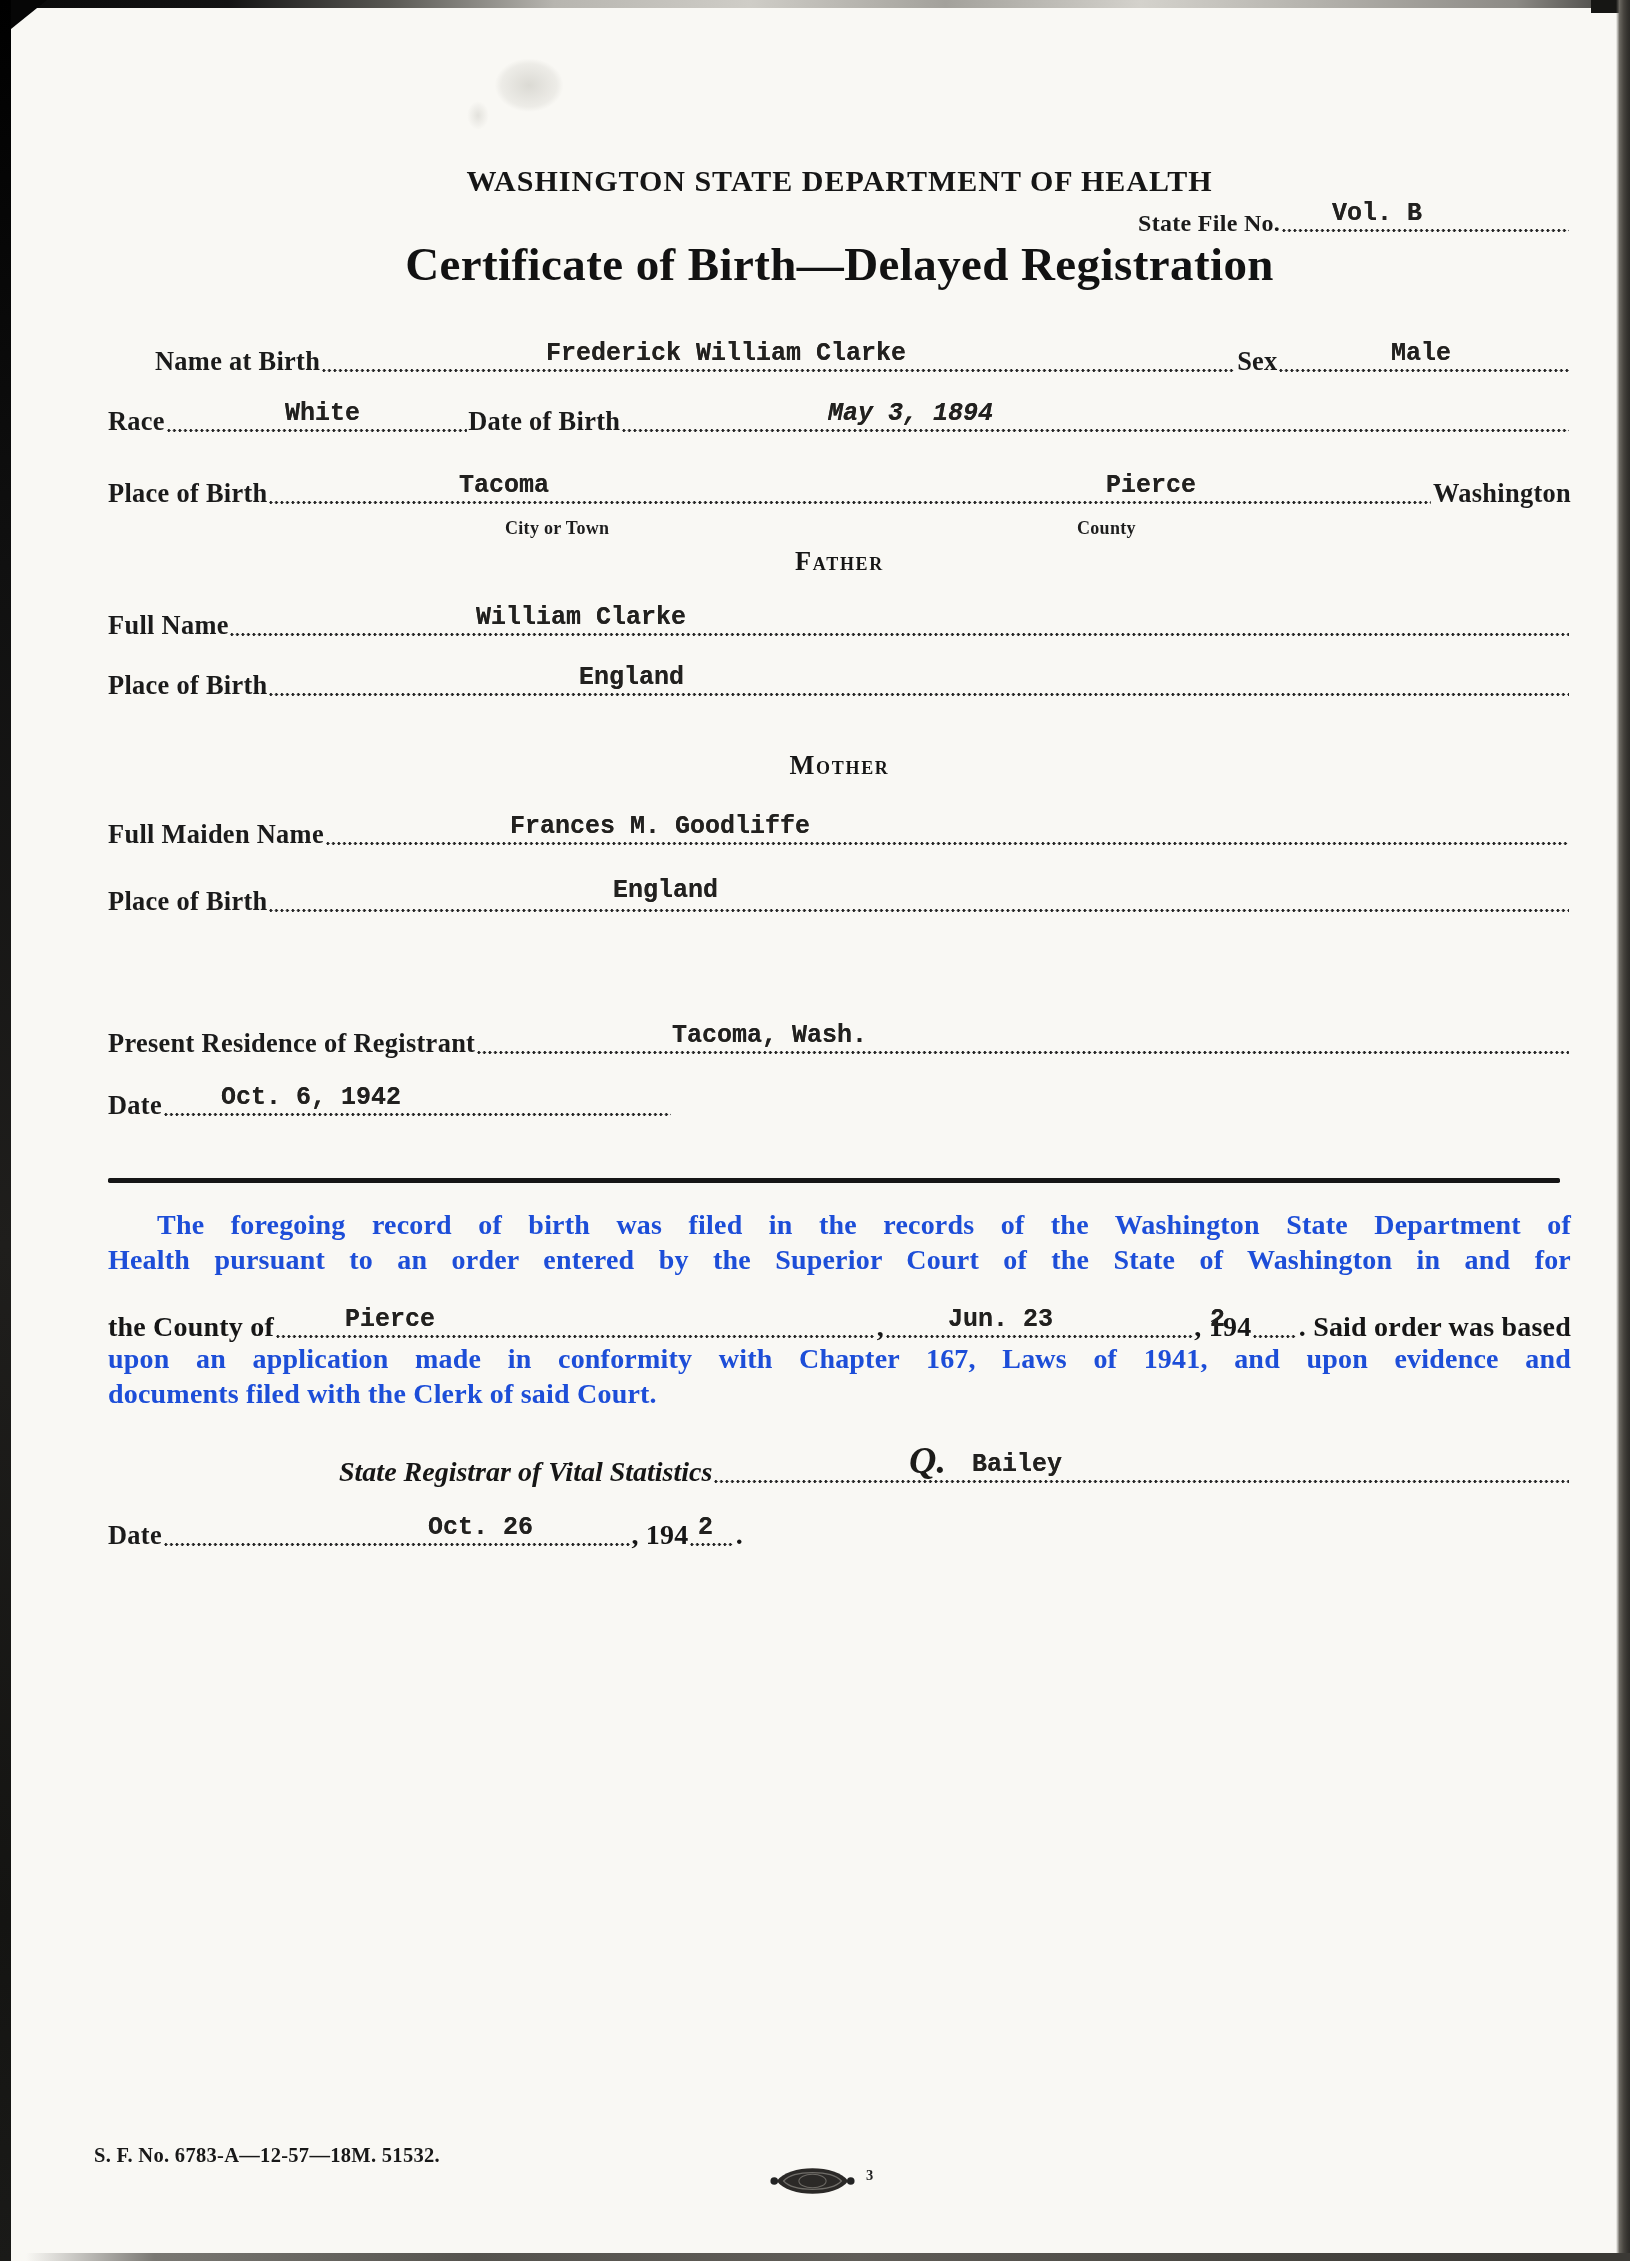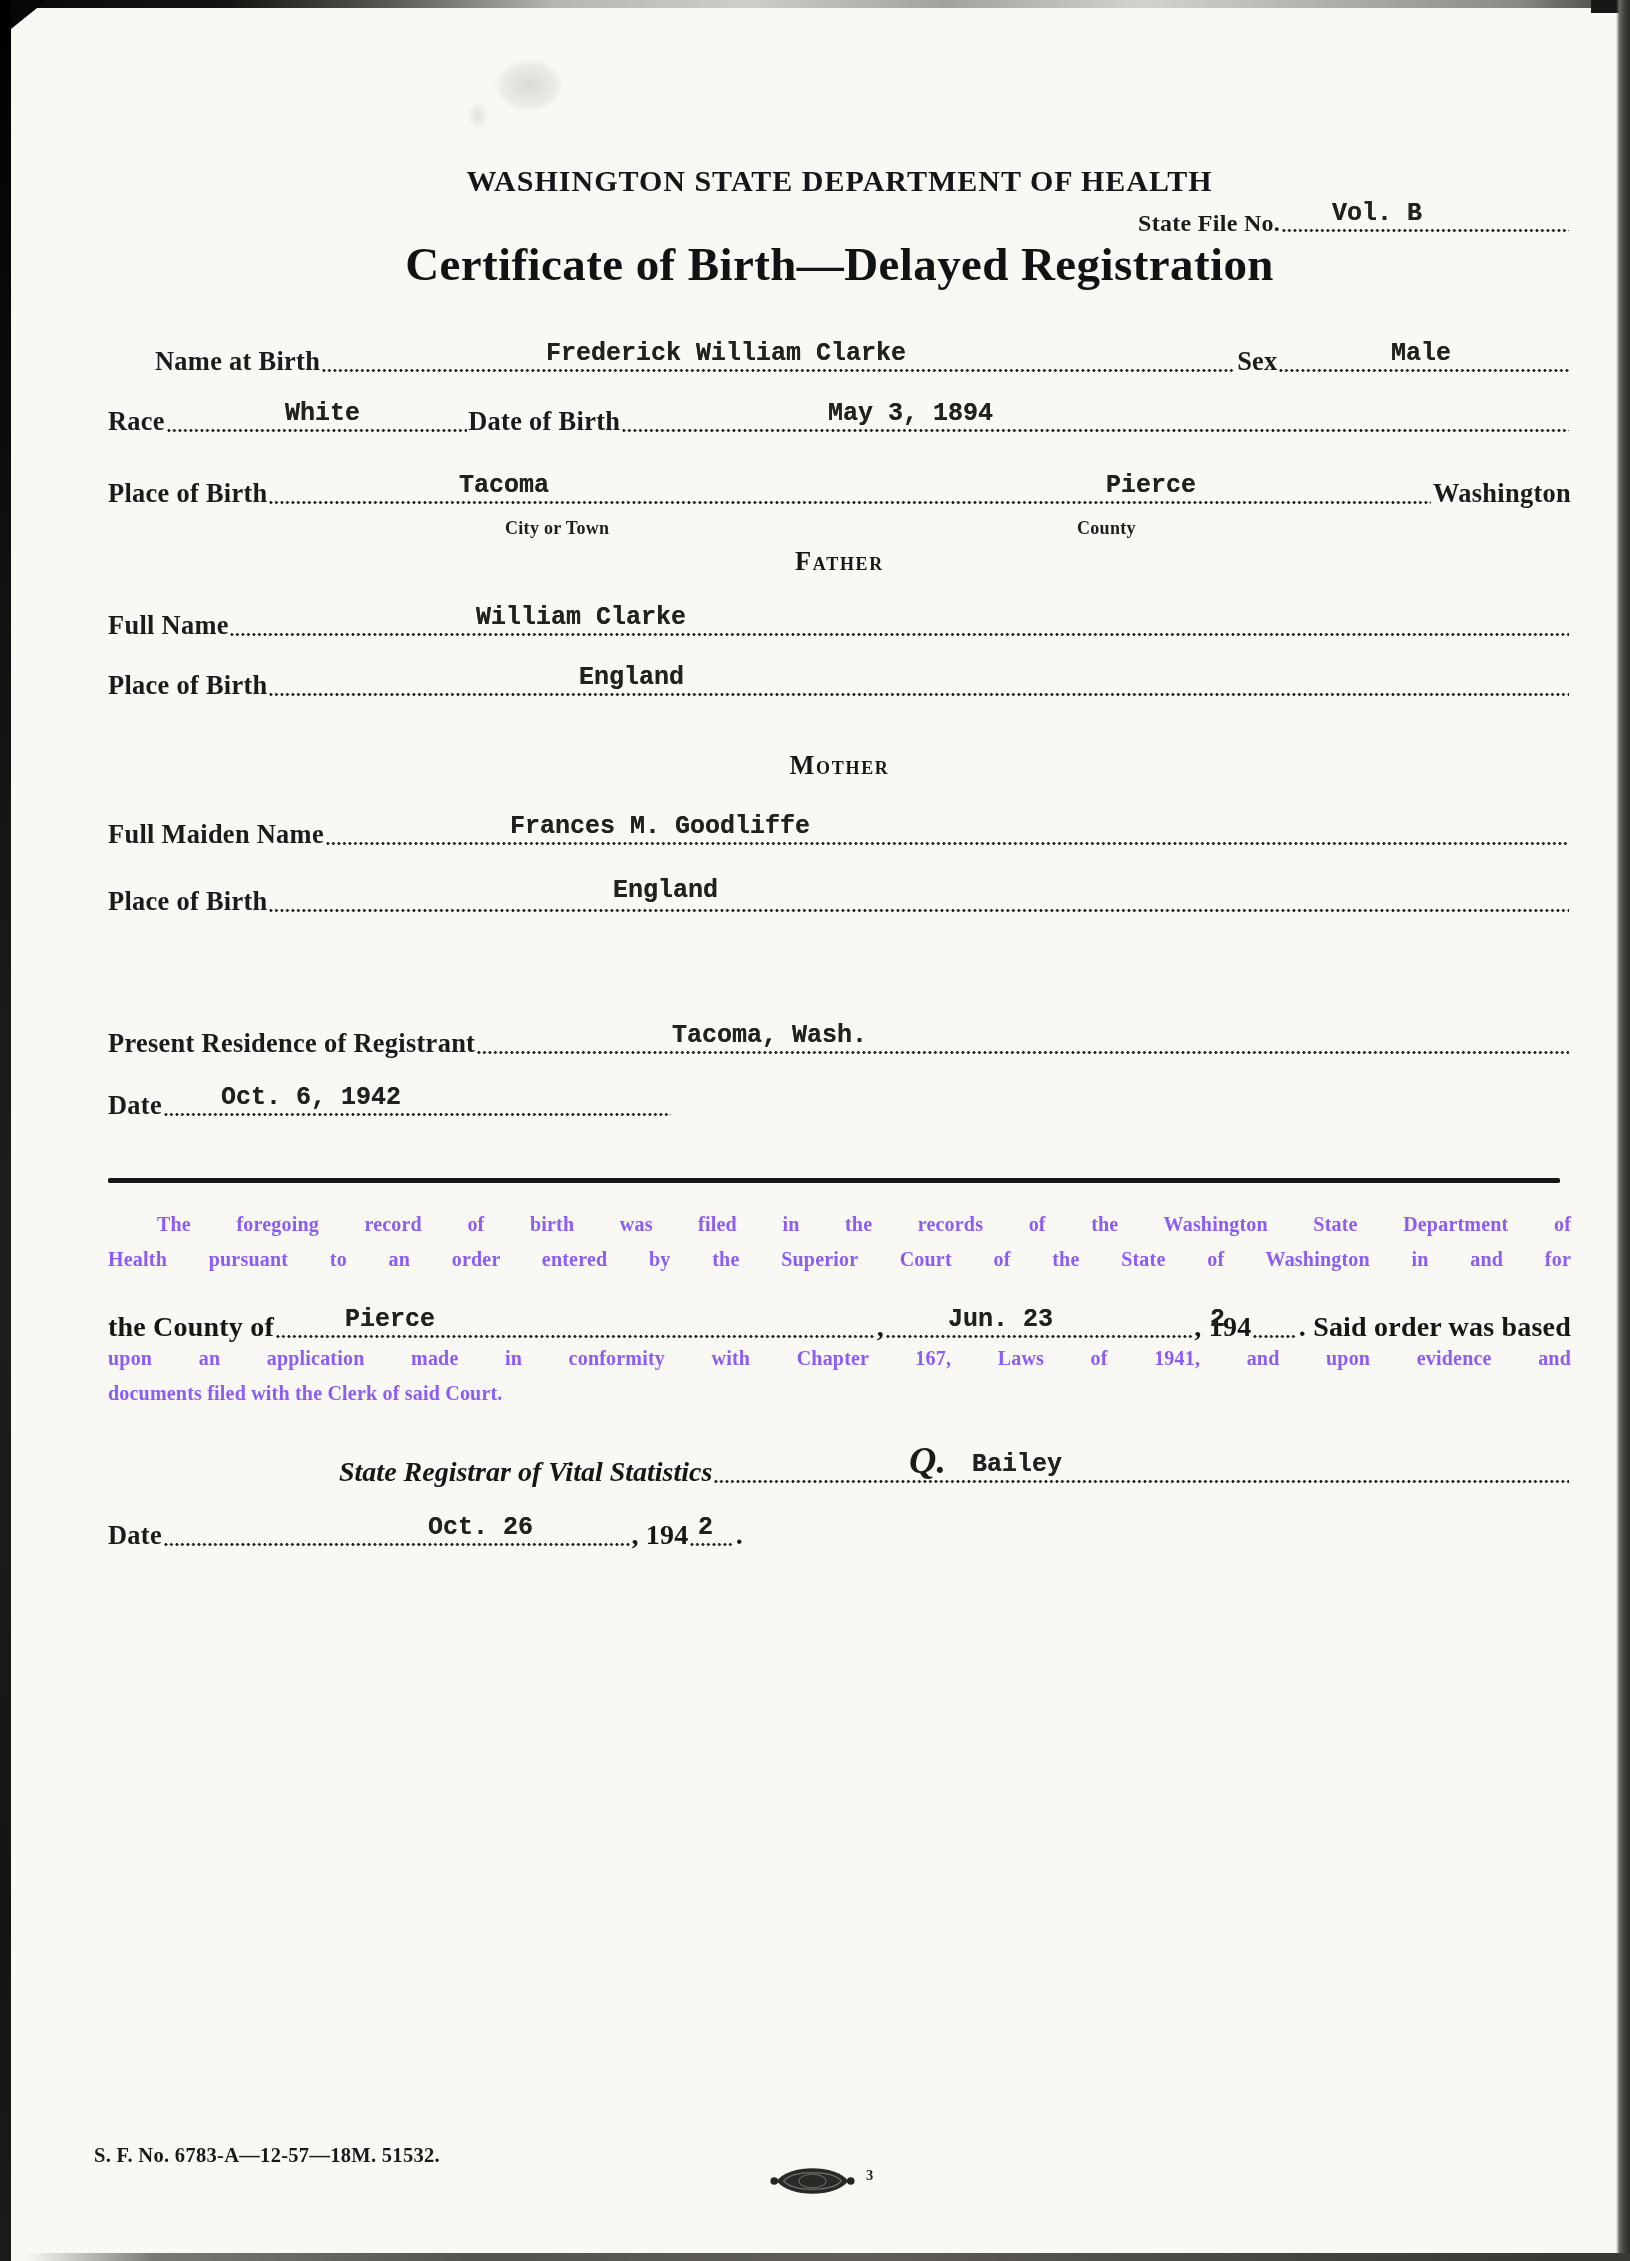--- a/index.html
+++ b/index.html
@@ -36,22 +36,22 @@
   .ilabel{font-style:italic;font-weight:700;font-size:28px;color:#161616;padding-bottom:1.7px;white-space:pre;}
   .leader{height:3.4px;margin:0 1.7px 6.8px 1.7px;flex:1 1 auto;
     background:radial-gradient(circle at 1.9px 1.7px,#262626 1.3px,rgba(0,0,0,0) 1.7px) left bottom/5.5px 3.4px repeat-x;}
   .leader-fixed{flex:0 0 auto;}
   .typed{position:absolute;bottom:11px;font-family:"Liberation Mono",monospace;
     font-weight:700;font-size:25px;color:#22211f;white-space:pre;text-shadow:0 0 0.5px rgba(35,33,30,.8);}
   .sig{position:absolute;bottom:8.5px;font-family:"Liberation Serif",serif;
     font-style:italic;font-weight:700;font-size:38px;color:#1c1b19;}
   .sublabel{position:absolute;font-weight:700;font-size:18px;color:#1d1d1d;letter-spacing:0.3px;}
   .rule{position:absolute;left:108px;width:1452px;height:5.1px;background:#161616;border-radius:1.7px;}
-  .para{position:absolute;left:108px;width:1463px;font-weight:700;font-size:20px;
-    line-height:35px;color:#8b5cf6;letter-spacing:0.2px;}
+  .para{position:absolute;left:108px;width:1463px;font-weight:700;font-size:28px;
+    line-height:35px;color:#1d4ed8;letter-spacing:0.2px;}
   .jline{text-align:justify;text-align-last:justify;}
   .indent{text-indent:49px;}
   .footer-no{position:absolute;left:94px;top:2144px;font-weight:700;font-size:20.5px;
     letter-spacing:0.3px;color:#181818;}
   .bug{position:absolute;left:770px;top:2162px;}
   .bug-num{position:absolute;left:866px;top:2167px;font-weight:700;font-size:14.5px;color:#242424;}
 </style>
 </head>
 <body>
 
@@ -84,21 +84,21 @@
     <span class="typed" style="left:391px;">Frederick William Clarke</span>
     <span class="typed" style="left:1236px;">Male</span>
   </div>
 
   <div class="row" style="left:108px;right:59px;top:395px;">
     <span class="plabel">Race</span>
     <span class="leader leader-fixed" style="flex-basis:300px;"></span>
     <span class="plabel">Date of Birth</span>
     <span class="leader"></span>
     <span class="typed" style="left:177px;">White</span>
-    <span class="typed" style="left:720px;">May 3, 1894</span>
+    <span class="typed" style="left:720px;font-style:italic;">May 3, 1894</span>
   </div>
 
   <div class="row" style="left:108px;right:59px;top:467px;">
     <span class="plabel">Place of Birth</span>
     <span class="leader"></span>
     <span class="plabel">Washington</span>
     <span class="typed" style="left:351px;">Tacoma</span>
     <span class="typed" style="left:998px;">Pierce</span>
   </div>
   <span class="sublabel" style="left:505px;top:518px;">City or Town</span>

